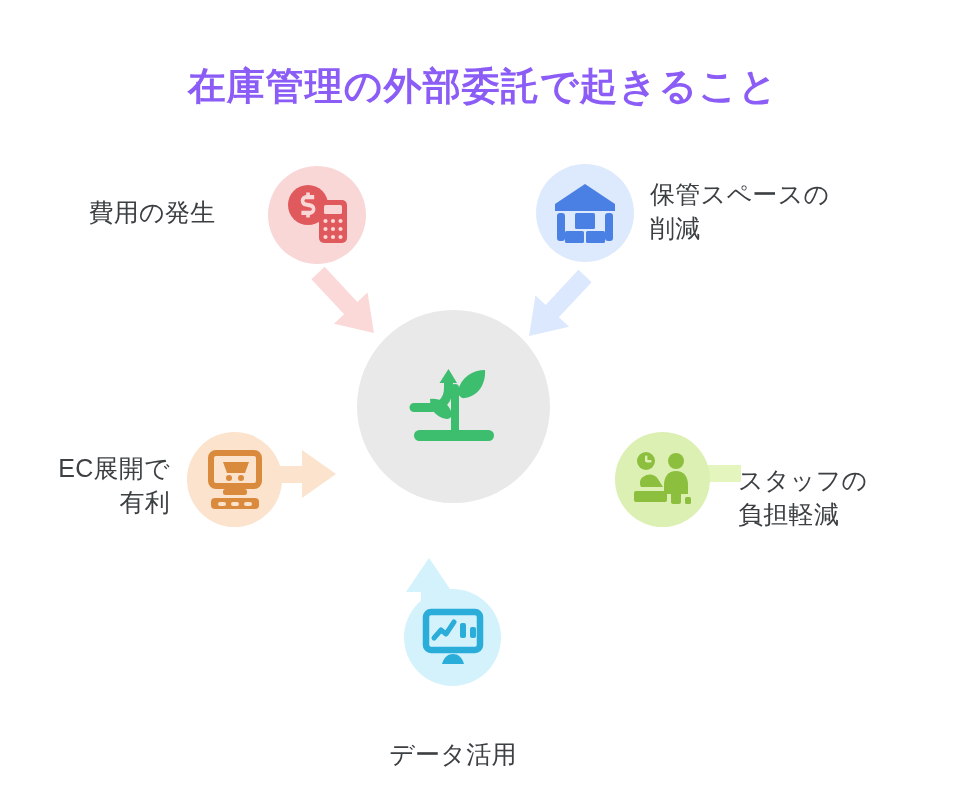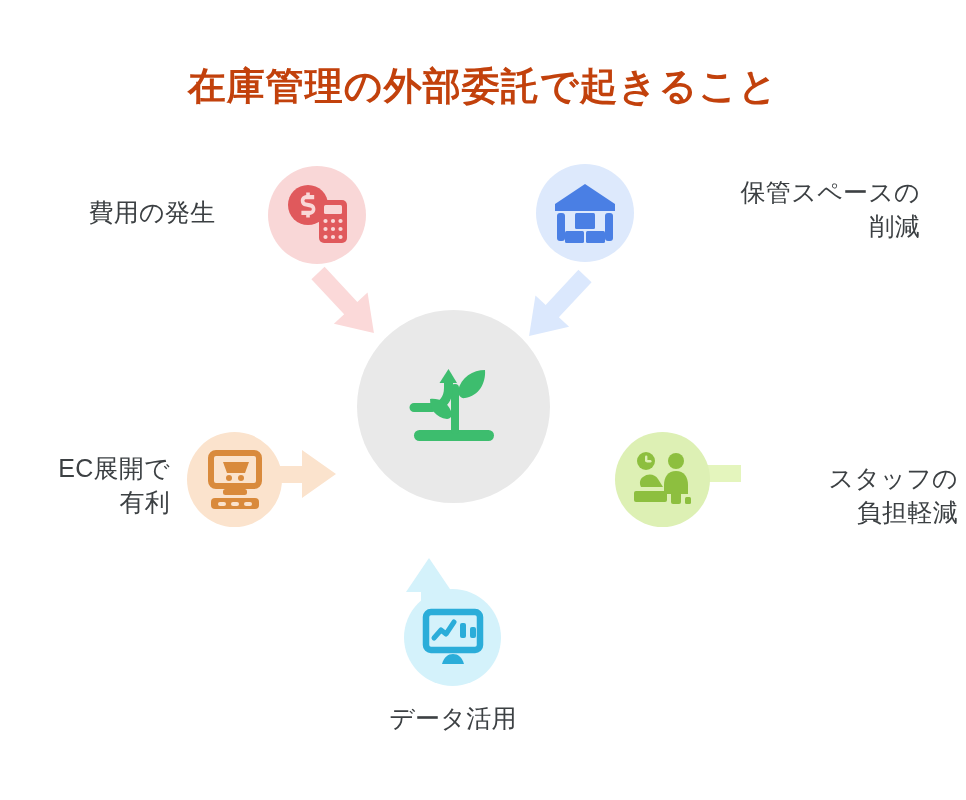--- a/index.html
+++ b/index.html
@@ -24,21 +24,21 @@
   
   .title {
     position: absolute;
     left: 0;
     top: 62px;
     width: 966px;
     text-align: center;
     font-size: 38px;
     font-weight: bold;
     letter-spacing: 1px;
-    color: #c2410c;
+    color: #8b5cf6;
     line-height: 1.3;
     white-space: nowrap;
   }
 
   
   .node {
     position: absolute;
   }
   .bubble {
     position: absolute;
@@ -51,22 +51,22 @@
 
   .label {
     position: absolute;
     font-size: 25px;
     line-height: 1.34;
     color: #3c4043;
     white-space: pre-line;
     letter-spacing: 0.3px;
   }
   .label.right  { text-align: right; }
-  .label.left   { text-align: right; font-family: Liberation Mono, monospace; }
-  .label.center { text-align: center; }
+  .label.left   { text-align: left; }
+  .label.center { text-align: center; margin-top: 36px; }
 
   
   .arrow {
     position: absolute;
     transform-origin: 0% 50%;
   }
   .arrow svg { display: block; overflow: visible; }
 
   
   .center-circle {

